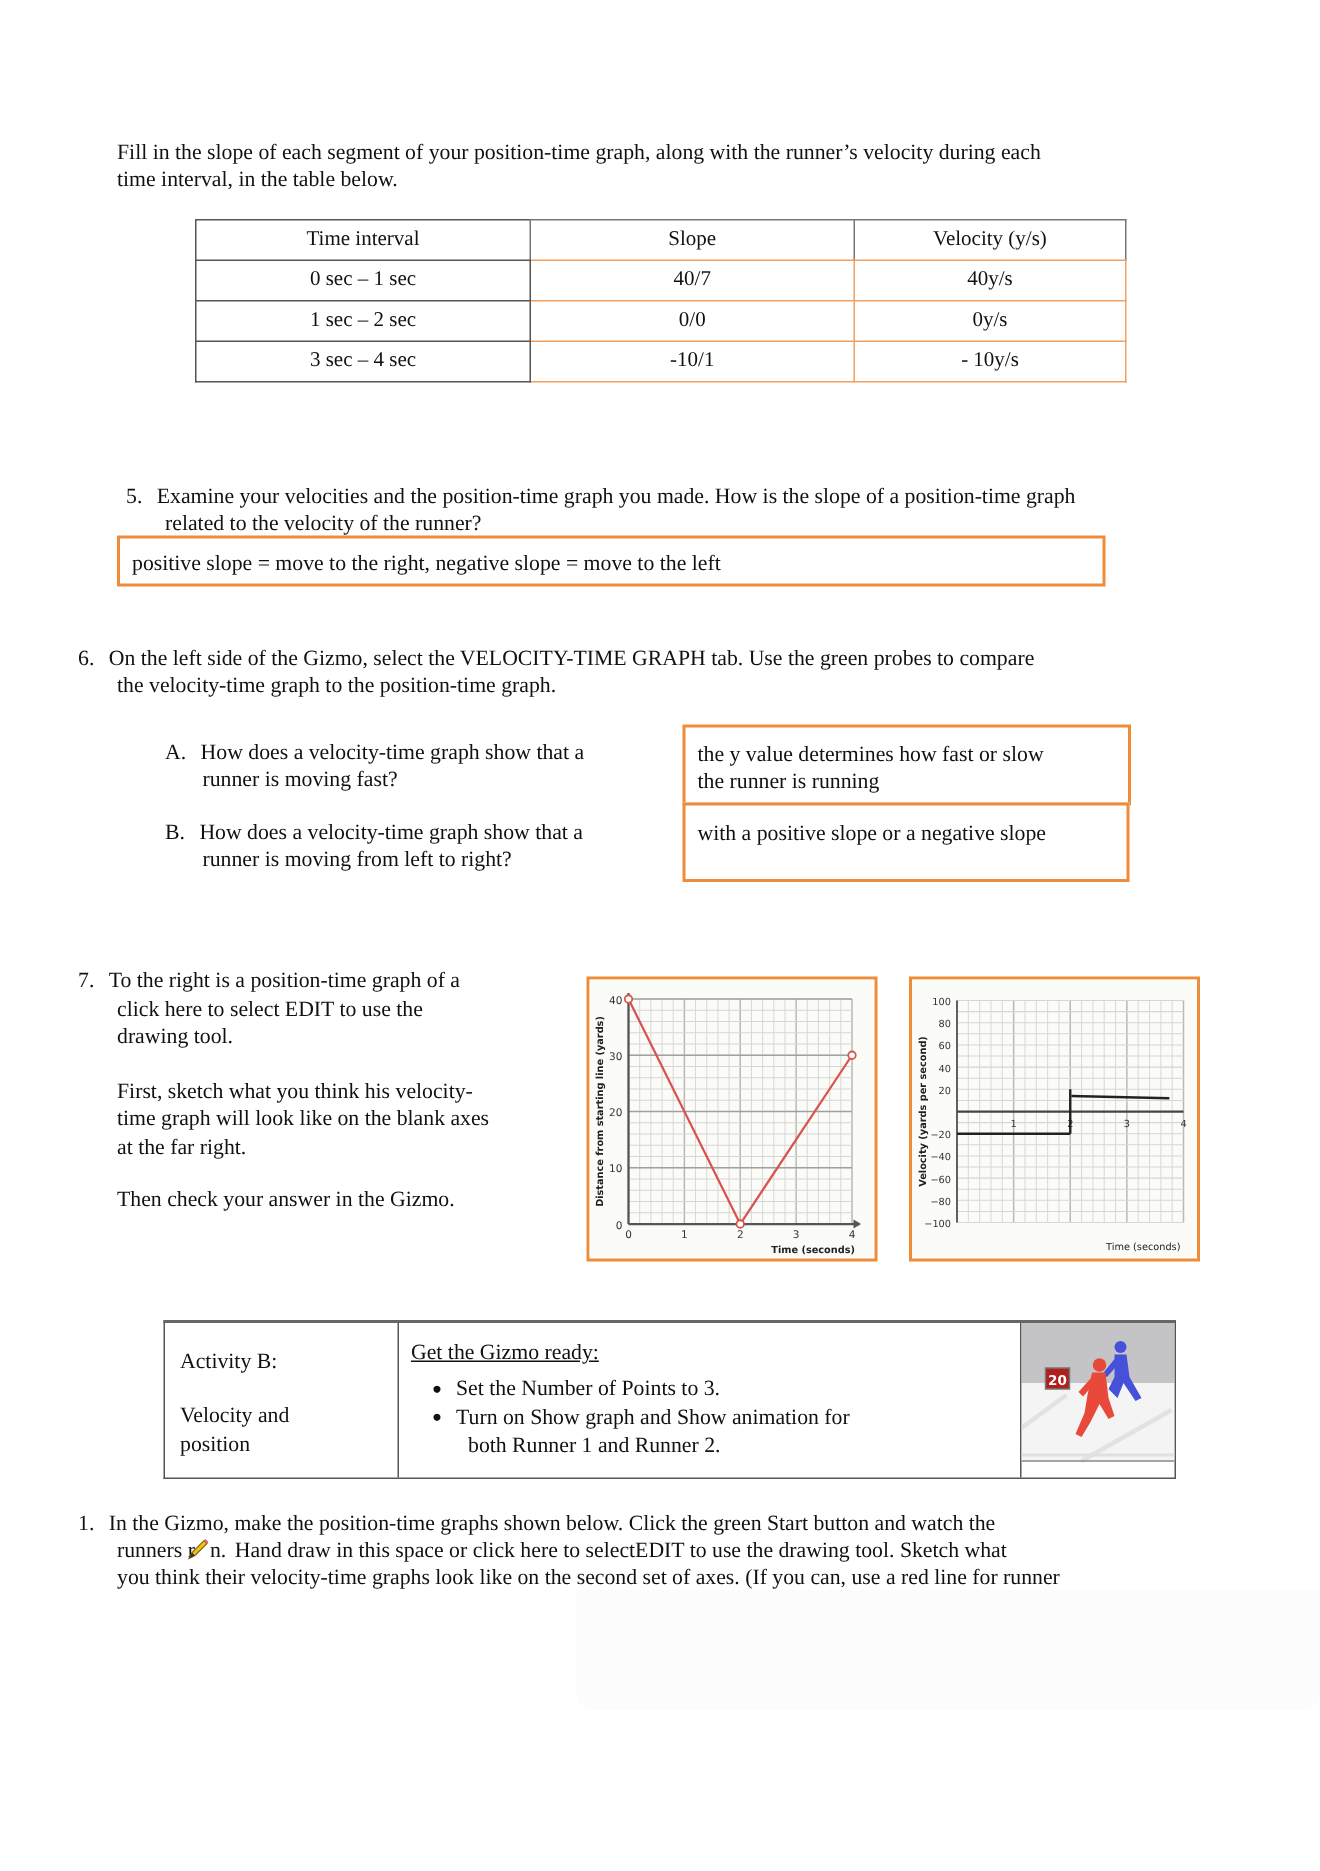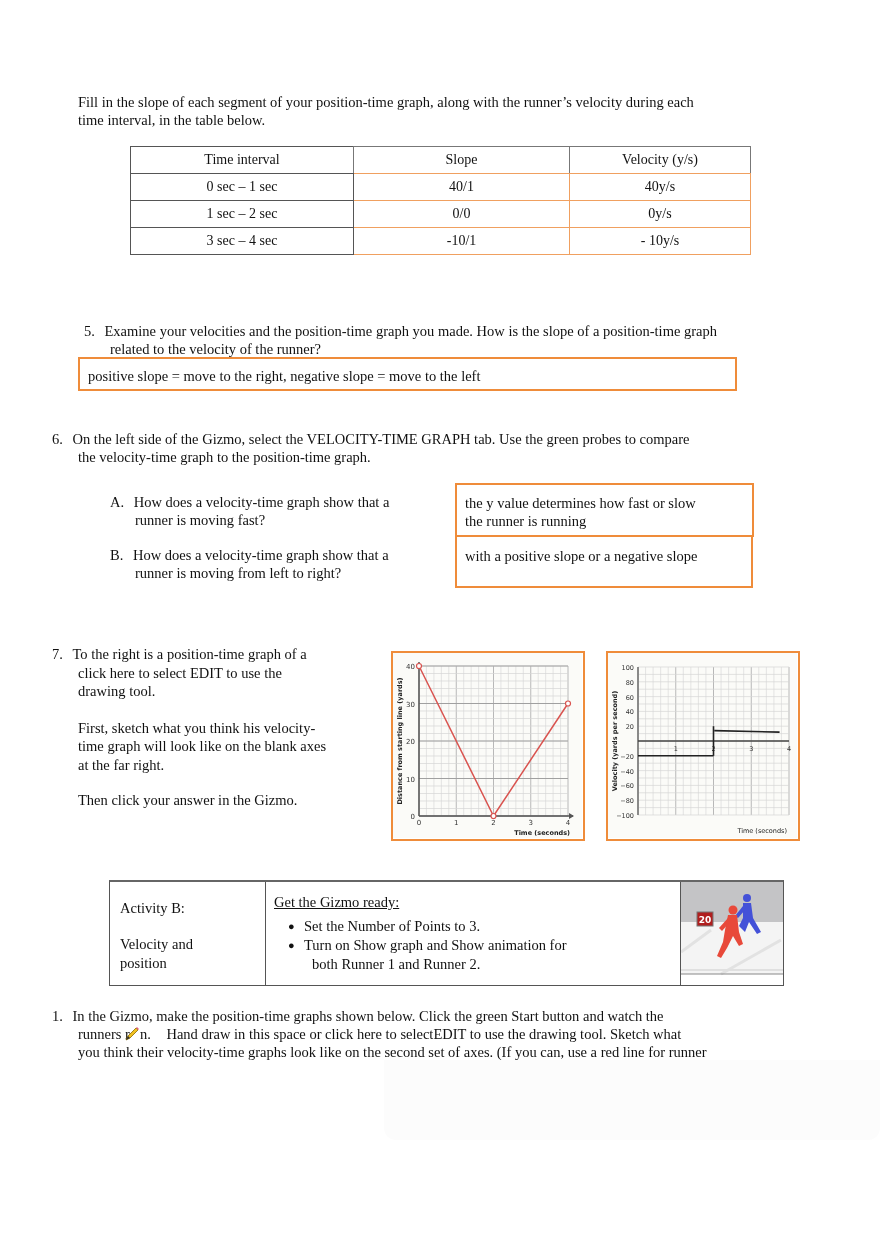--- a/index.html
+++ b/index.html
@@ -40,21 +40,21 @@
 
 <table class="slope">
   <tbody>
       <tr class="h">
     <td class="c1">Time interval</td>
     <td class="c2">Slope</td>
     <td class="c3">Velocity (y/s)</td>
   </tr>
   <tr>
     <td class="c1">0 sec – 1 sec</td>
-    <td class="c2">40/1</td>
+    <td class="c2">40/7</td>
     <td class="c3">40y/s</td>
   </tr>
   <tr>
     <td class="c1">1 sec – 2 sec</td>
     <td class="c2">0/0</td>
     <td class="c3">0y/s</td>
   </tr>
   <tr>
     <td class="c1">3 sec – 4 sec</td>
     <td class="c2">-10/1</td>
@@ -97,21 +97,21 @@
 </div>
 
 <div class="abs" style="left:52px;top:645px;line-height:18.5px;">
   <span>7.</span>
   <span style="margin-left:6px">To the right is a position-time graph of a</span>
   <div style="margin-left:26px">click here to select EDIT to use the</div>
   <div style="margin-left:26px">drawing tool.</div>
   <div style="margin-left:26px;margin-top:18px">First, sketch what you think his velocity-</div>
   <div style="margin-left:26px">time graph will look like on the blank axes</div>
   <div style="margin-left:26px">at the far right.</div>
-  <div style="margin-left:26px;margin-top:17px">Then click your answer in the Gizmo.</div>
+  <div style="margin-left:26px;margin-top:17px">Then check your answer in the Gizmo.</div>
 </div>
 
 <div class="graphbox" style="left:391px;top:651px;width:194px;height:190px;">
   <svg id="chart0" width="189" height="185">
       <rect x="0" y="0" width="189" height="185" fill="#fbfbf8"></rect>
       <line x1="26" y1="13" x2="26" y2="163" stroke="#b8b8b8" stroke-width="1"></line>
       <line x1="33.45" y1="13" x2="33.45" y2="163" stroke="#dadada" stroke-width="0.7"></line>
       <line x1="40.9" y1="13" x2="40.9" y2="163" stroke="#dadada" stroke-width="0.7"></line>
       <line x1="48.35" y1="13" x2="48.35" y2="163" stroke="#dadada" stroke-width="0.7"></line>
       <line x1="55.8" y1="13" x2="55.8" y2="163" stroke="#dadada" stroke-width="0.7"></line>
@@ -291,18 +291,18 @@
 
 <div class="abs p" style="left:52px;top:1007px;">
   <span>1.</span>
   <span style="margin-left:6px">In the Gizmo, make the position-time graphs shown below. Click the green Start button and watch the</span>
   <div style="margin-left:26px">
     <span>runners r</span><span class="pencil" style="margin-left:-6px"><svg width="16" height="16" viewBox="0 0 16 16">
           <path d="M2 14 L4 10 L12 2 L14 4 L6 12 Z" fill="#f0c020" stroke="#8a6a00" stroke-width="0.8"></path>
           <path d="M12 2 L14 4 L15 3 L13 1 Z" fill="#e06080"></path>
           <path d="M2 14 L4 10 L6 12 Z" fill="#333"></path>
         </svg></span><span>n.</span>
-    <span style="margin-left:12px">Hand draw in this space or click here to select</span><span>EDIT to use the drawing tool. Sketch what</span>
+    <span style="margin-left:2px">Hand draw in this space or click here to select</span><span>EDIT to use the drawing tool. Sketch what</span>
   </div>
   <div style="margin-left:26px">you think their velocity-time graphs look like on the second set of axes. (If you can, use a red line for runner</div>
 </div>
 
 <div class="fade"></div>
 
 </body></html>

